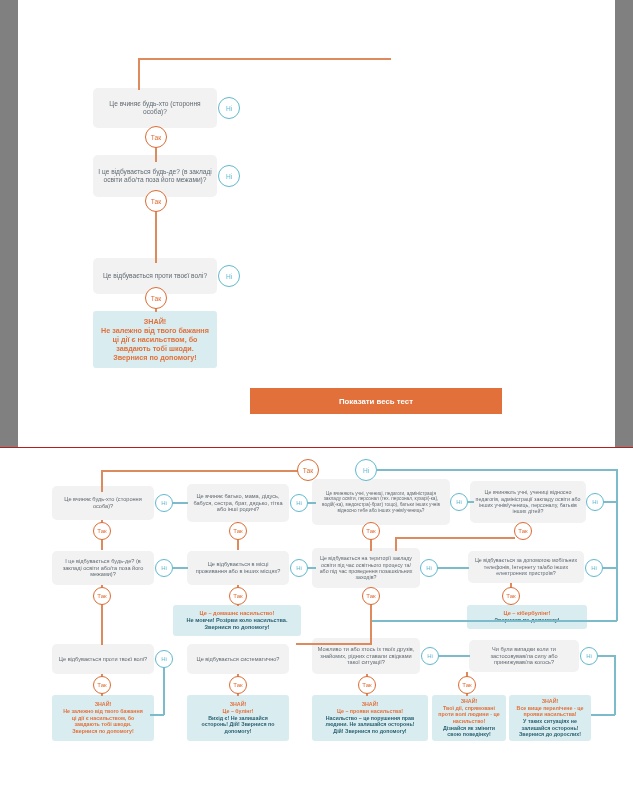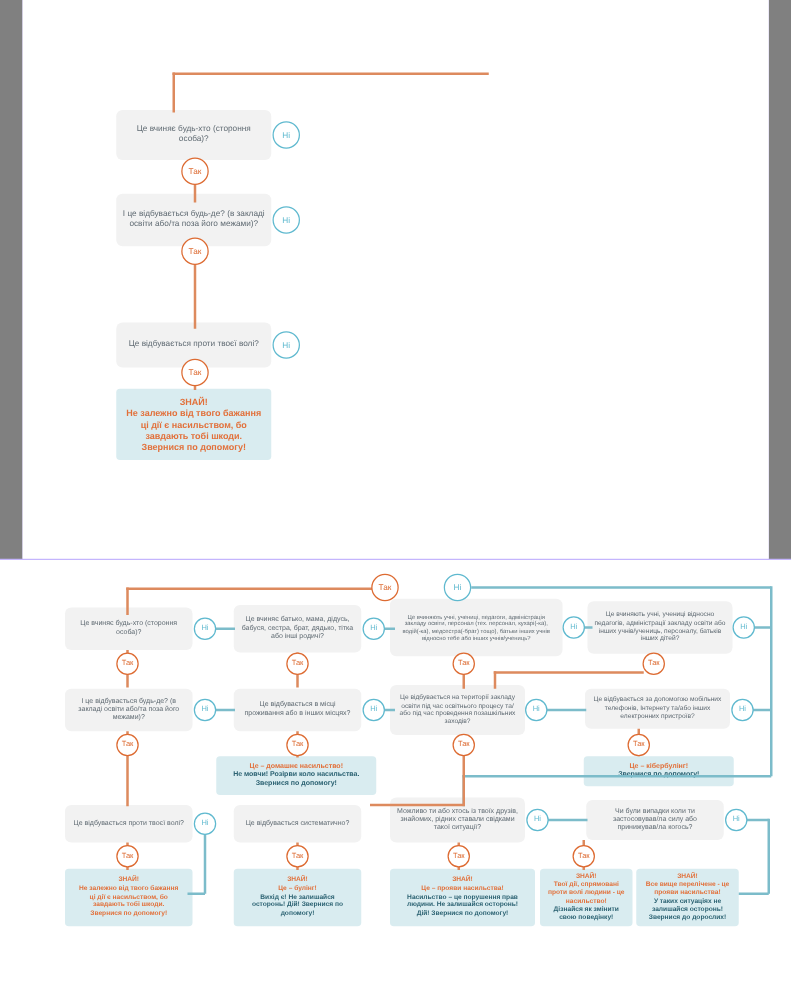--- a/index.html
+++ b/index.html
@@ -2,21 +2,21 @@
 <html><head>
 <meta charset="utf-8">
 <style>
   * { box-sizing: border-box; margin: 0; padding: 0; }
   html, body {
     width: 633px; height: 801px;
     background: #ffffff;
     font-family: "Liberation Sans", sans-serif;
     overflow: hidden;
   }
-  #root { position: relative; width: 633px; height: 764px; background: #c4b5fd; }
+  #root { position: relative; width: 633px; height: 764px; background: #b91c1c; }
 
   
   .gutter { position: absolute; top: 0; height: 447px; width: 18px; background: #808080; }
   .gutter.left  { left: 0; }
   .gutter.right { left: 615px; }
 
   .panel { position: absolute; left: 18px; width: 597px; background: #fff; }
   .panel-top    { top: 0;   height: 447px; }
   .panel-bottom { position:absolute; left:0; top: 448px; width: 633px; height: 353px; background:#fff; }
 
@@ -135,20 +135,23 @@
     </div>
 
     <div class="kbox t75" style="left:75px; top:311px; width:124px; height:57px;">
       <span>ЗНАЙ!</span>
       <span>Не залежно від твого бажання</span>
       <span>ці дії є насильством, бо</span>
       <span>завдають тобі шкоди.</span>
       <span>Звернися по допомогу!</span>
     </div>
 
+    <button class="cta t8" style="left:232px; top:388px; width:252px; height:26px;">
+      <span>Показати весь тест</span>
+    </button>
   </div>
 
   <div class="panel-bottom">
 
     <div class="ln ov" style="left:101px; top:22px; height:22px;"></div>
     <div class="ln oh" style="left:101px; top:22px; width:200px;"></div>
     <div class="pill yes t7" style="left:297px; top:11px; width:22px; height:22px;">
       <span>Так</span>
     </div>
 

